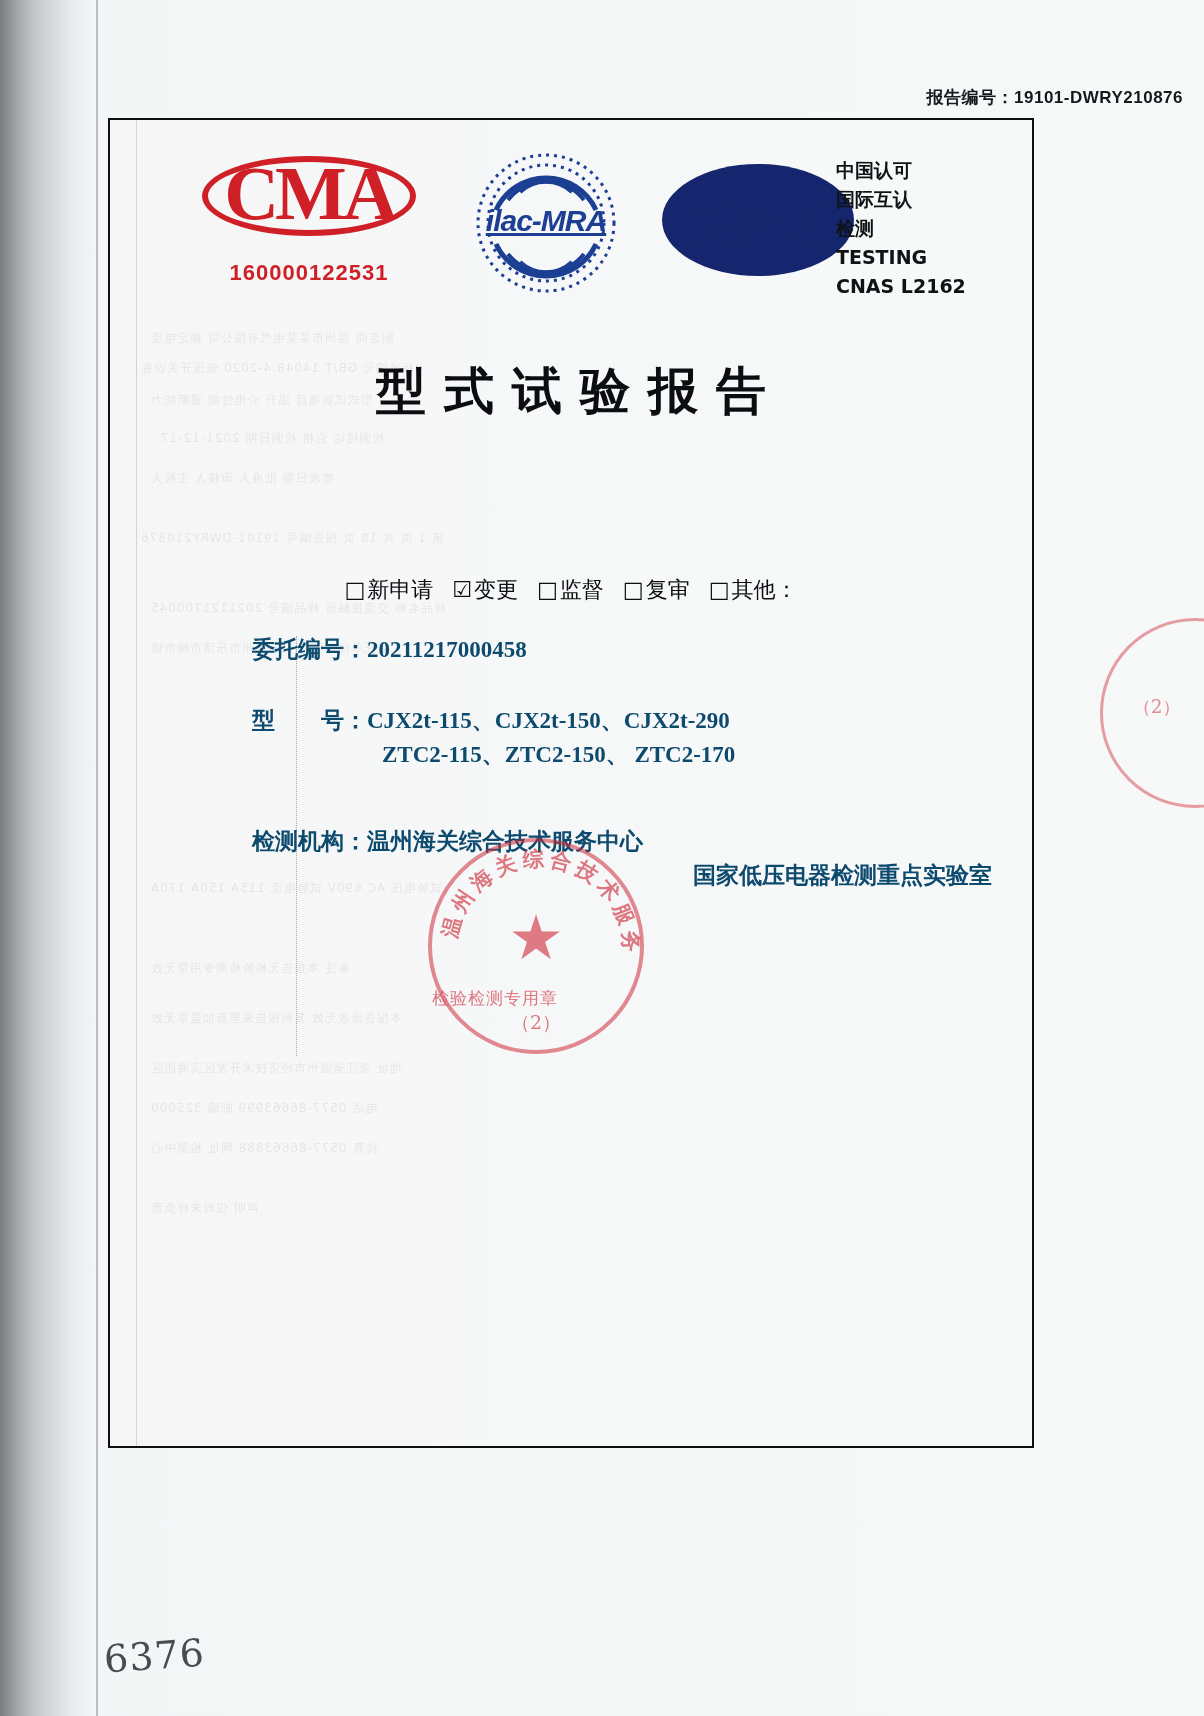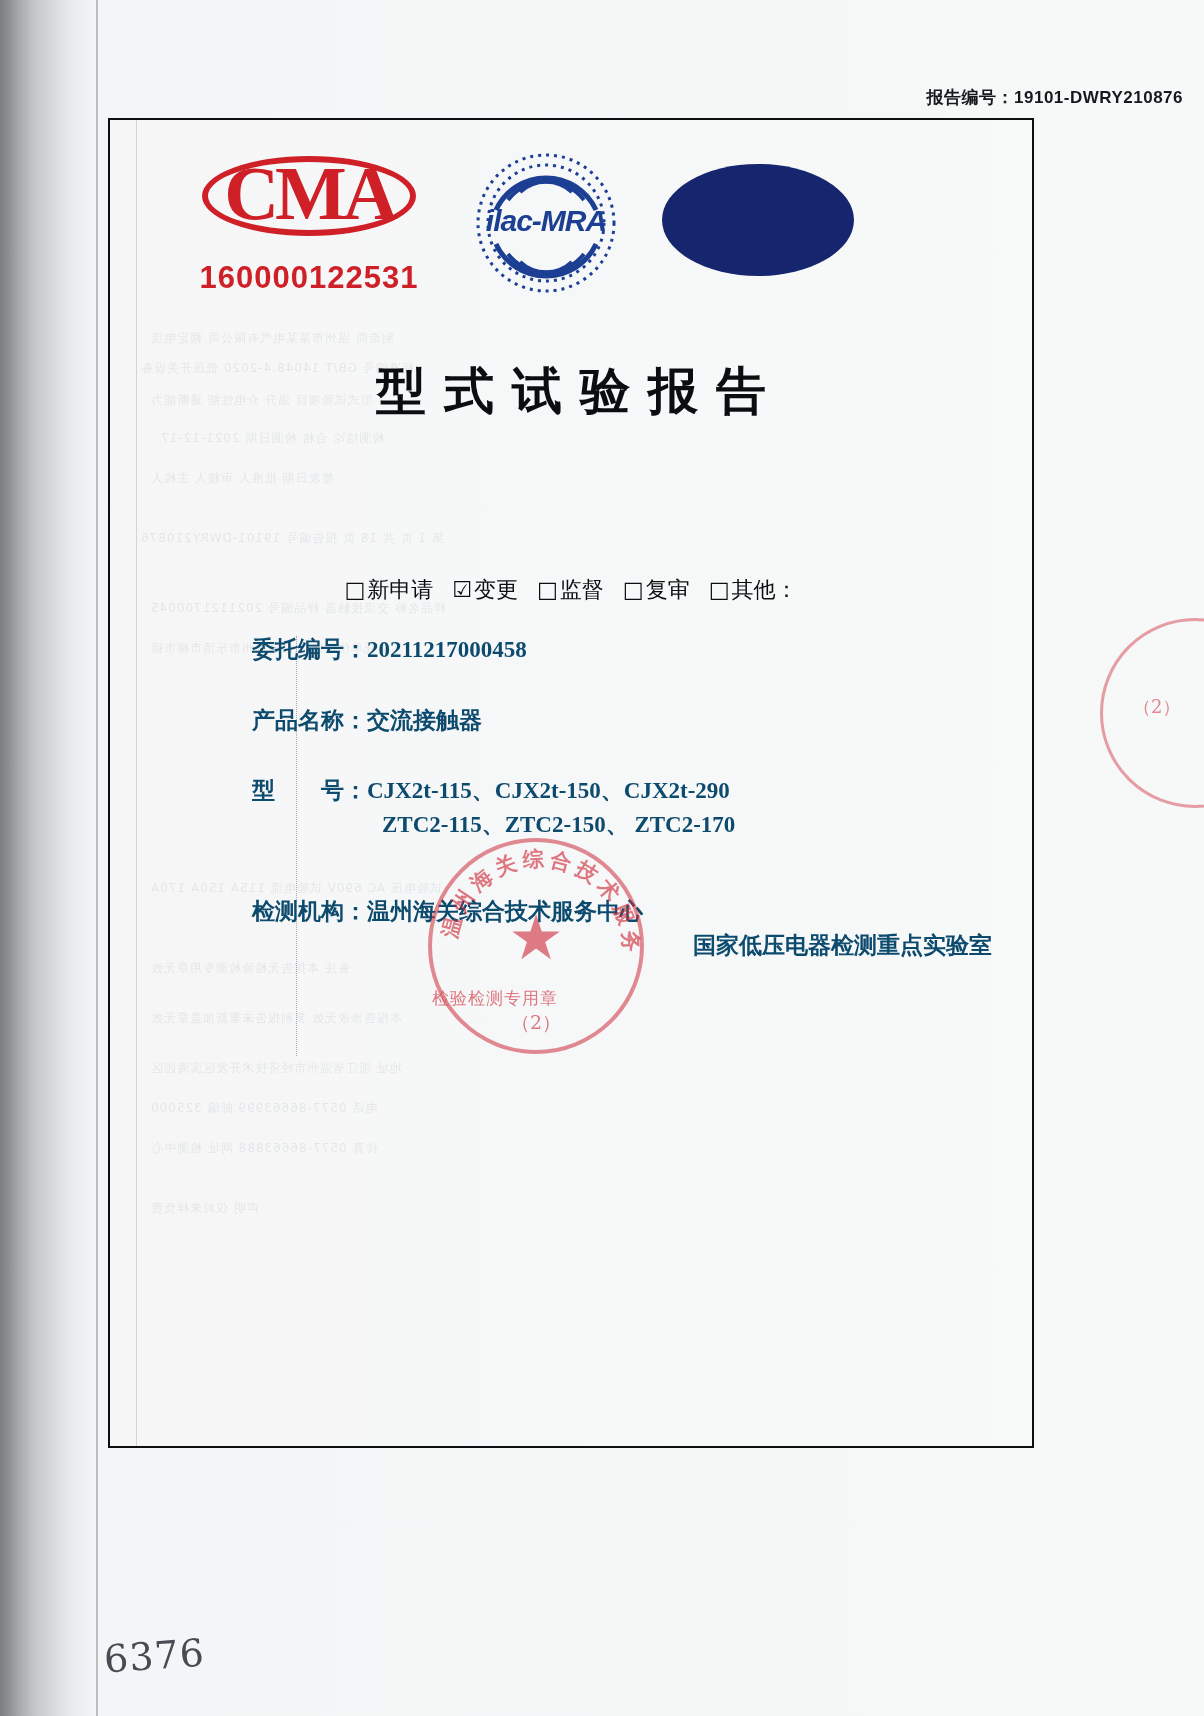--- a/index.html
+++ b/index.html
@@ -96,21 +96,21 @@
     top: 6px;
     transform: translateX(-50%);
     width: 214px;
     height: 80px;
     border: 6px solid #cf2027;
     border-radius: 50%/50%;
     box-sizing: border-box;
   }
   .cma-num {
     font-family: "Liberation Sans", sans-serif;
-    font-size: 31px;
+    font-size: 22px;
     font-weight: 700;
     color: #cf2027;
     letter-spacing: 1px;
     margin-top: 14px;
   }
   .ilac-wrap {
     position: absolute;
     left: 348px;
     top: 8px;
     width: 180px;
@@ -120,20 +120,21 @@
     position: absolute;
     left: 0; top: 56px;
     width: 180px;
     text-align: center;
     font-family: "Liberation Sans", sans-serif;
     font-weight: 700;
     font-style: italic;
     font-size: 30px;
     color: #1c3f94;
     letter-spacing: -1px;
+    text-decoration: underline;
   }
   .cnas-wrap {
     position: absolute;
     left: 540px;
     top: 20px;
     width: 220px;
     height: 120px;
   }
   .cnas-text {
     position: absolute;
@@ -361,40 +362,44 @@
     </div>
 
     <div class="cnas-wrap">
       <svg width="220" height="120" viewBox="0 0 220 120">
         <path d="M14 60 A96 56 0 0 1 206 60 A96 56 0 0 1 14 60 Z" fill="#16266e"></path>
         <path d="M52 38 A60 36 0 0 0 52 84 L84 84 A38 26 0 0 1 84 38 Z" fill="#ffffff" opacity="0.0"></path>
       </svg>
       <div class="cnas-text">CNAS</div>
     </div>
 
+    <div class="cnas-lines">
+      <div>中国认可</div>
+      <div>国际互认</div>
+      <div>检测</div>
+      <div>TESTING</div>
+      <div>CNAS L2162</div>
+    </div>
   </div>
 
   <div class="doc-title">型式试验报告</div>
 
   <div class="check-line">
     <span class="opt"><span class="box">□</span><span>新申请</span></span>
     <span class="opt"><span class="box">☑</span><span>变更</span></span>
     <span class="opt"><span class="box">□</span><span>监督</span></span>
     <span class="opt"><span class="box">□</span><span>复审</span></span>
     <span class="opt"><span class="box">□</span><span>其他：</span></span>
   </div>
 
   <div class="dotline"></div>
 
   <div class="fields">
     <div class="field">
       <span class="flabel">委托编号：</span><span class="fval">20211217000458</span>
-    </div>
-    <div class="field">
-      <span class="flabel">产品名称：</span><span class="flabel">交流接触器</span>
     </div>
     <div class="field">
       <span class="flabel">型　　号：</span><span class="fval">CJX2t-115、CJX2t-150、CJX2t-290</span>
       <div class="model-line2">ZTC2-115、ZTC2-150、 ZTC2-170</div>
     </div>
     <div class="field" style="margin-top:52px;">
       <span class="flabel">检测机构：</span><span class="flabel">温州海关综合技术服务中心</span>
       <div class="org-line2">国家低压电器检测重点实验室</div>
     </div>
   </div>

